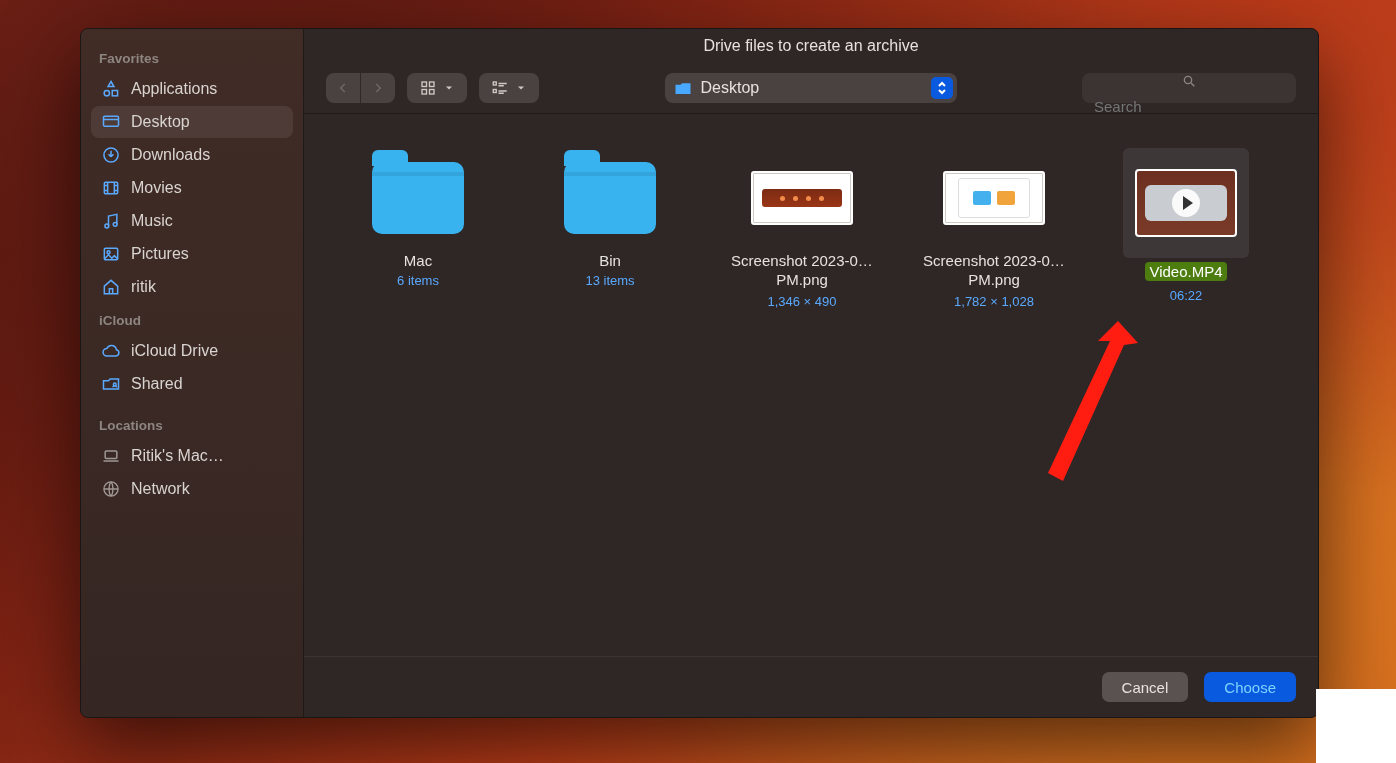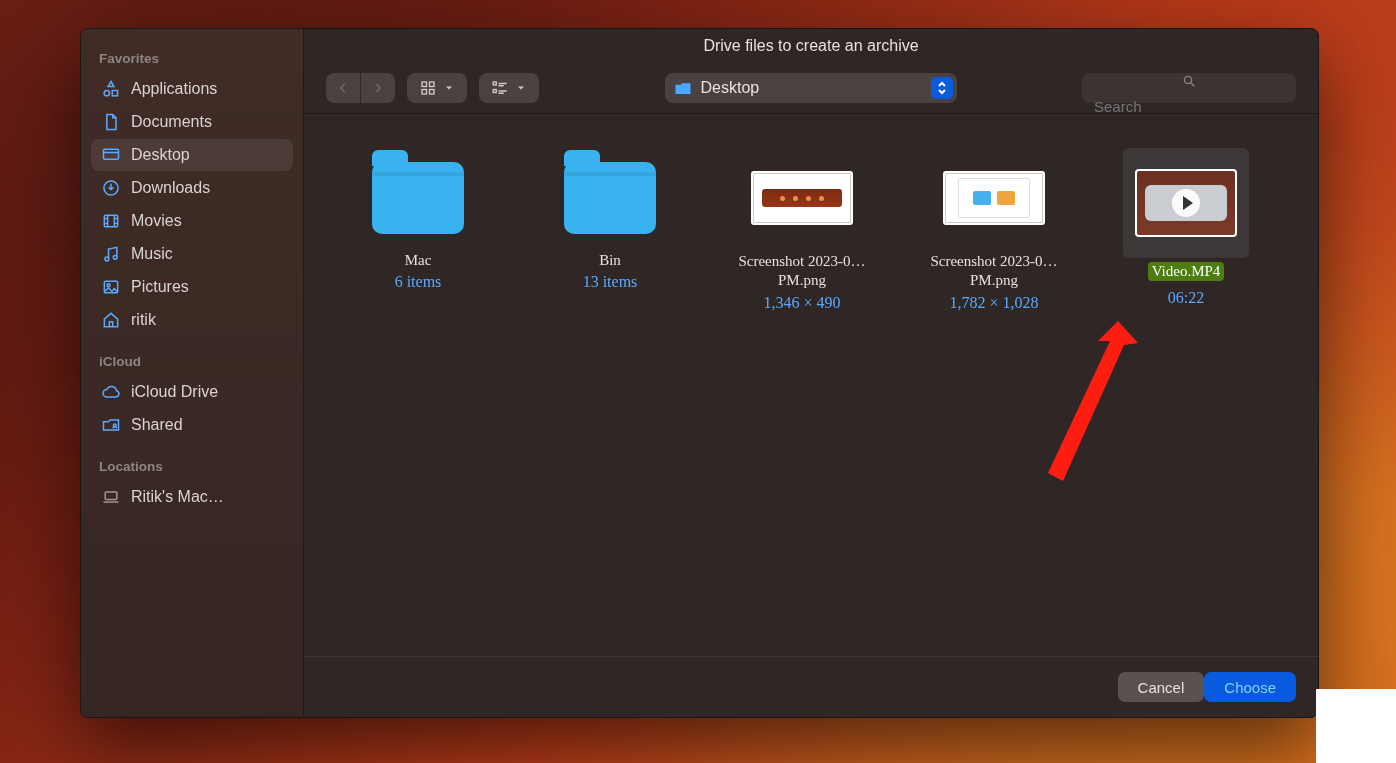--- a/index.html
+++ b/index.html
@@ -85,29 +85,29 @@
   }
   .select-folder .folder-ico{color:#49a8ff;}
   .spacer{flex:1;}
   .search{
     display:flex;align-items:center;gap:8px;background:#3b3432;border-radius:8px;height:30px;
     padding:0 12px;width:190px;margin-left:auto;color:var(--text-dim);flex-direction:column;
   }
   .search svg{width:16px;height:16px;}
   .search input{background:transparent;border:0;outline:0;color:var(--text);font-size:15px;width:100%;}
   
-  .content{flex:1;overflow:auto;padding:34px 24px 10px 24px;font-family:Liberation Serif, serif;}
+  .content{flex:1;overflow:auto;padding:34px 24px 10px 24px;}
   .grid{display:flex;flex-wrap:wrap;gap:18px 12px;}
   .tile{width:180px;display:flex;flex-direction:column;align-items:center;text-align:center;gap:4px;}
   .thumb-wrap{width:120px;height:100px;display:flex;align-items:center;justify-content:center;border-radius:6px;}
   .thumb-wrap.sel{background:rgba(255,255,255,0.08);width:126px;height:110px;}
   .fname{font-size:15px;color:#e7e2de;max-width:170px;overflow:hidden;text-overflow:ellipsis;white-space:nowrap;}
   .fname.wrap{white-space:normal;line-height:1.25;}
   .fname-sel{background:#4d7c0f;color:#fff;border-radius:4px;padding:1px 4px;display:inline-block;}
-  .meta{font-size:16px;color:var(--accent-text);}
+  .meta{font-size:13px;color:var(--accent-text);}
   
   .folder-glyph{width:92px;height:72px;background:#39b3ef;border-radius:10px;position:relative;}
   .folder-glyph:before{content:"";position:absolute;left:0;top:-12px;width:36px;height:16px;background:#39b3ef;border-radius:6px 6px 0 0;}
   .folder-glyph:after{content:"";position:absolute;left:0;right:0;top:10px;height:4px;background:rgba(0,0,0,0.08);}
   
   .shot{width:98px;height:50px;background:#fff;border:2px solid #fff;box-shadow:0 0 0 1px #cfc9c4 inset;border-radius:3px;overflow:hidden;display:flex;align-items:center;justify-content:center;}
   .shot.orange{display:flex;align-items:center;justify-content:center;}
   .shot.orange .inner{width:80px;height:18px;background:linear-gradient(#7b2b13,#9a3516);border-radius:3px;display:flex;align-items:center;justify-content:center;gap:8px;}
   .shot.orange .dot{width:5px;height:5px;border-radius:50%;background:#f38b4a;}
   .shot.light .block{width:70px;height:38px;border:1px solid #ddd;border-radius:3px;display:flex;align-items:center;justify-content:center;gap:6px;}
@@ -117,21 +117,21 @@
   
   .video{width:98px;height:64px;background:linear-gradient(#6d3020,#7a3a28);border-radius:4px;border:2px solid #fff;display:flex;align-items:center;justify-content:center;position:relative;}
   .video:before{content:"";position:absolute;left:8px;right:8px;top:14px;bottom:14px;background:#c9cdd2;border-radius:6px;}
   .play{position:relative;width:28px;height:28px;border-radius:50%;background:rgba(255,255,255,0.9);display:flex;align-items:center;justify-content:center;}
   .play:before{content:"";border-left:10px solid #333;border-top:7px solid transparent;border-bottom:7px solid transparent;margin-left:3px;}
   
   .arrow{position:absolute;left:927px;top:292px;width:150px;height:160px;pointer-events:none;}
   .arrow svg{width:100%;height:100%;}
   
   .footer-sep{height:1px;background:#3c3432;}
-  .footer{height:60px;display:flex;align-items:center;justify-content:flex-end;padding:0 22px;}
+  .footer{height:60px;display:flex;align-items:center;justify-content:flex-end;gap:16px;padding:0 22px;}
   .btn{height:30px;padding:0 20px;border-radius:7px;display:flex;align-items:center;font-size:15px;cursor:default;}
   .btn.secondary{background:#5a5250;color:#e7e2de;}
   .btn.primary{background:#0a5ae0;color:#7dd3fc;}
   
   .wm{position:absolute;right:0;bottom:0;width:80px;height:74px;background:#fff;}
   svg{display:block;}
 </style>
 </head>
 <body>
 
@@ -145,29 +145,20 @@
       <span class="sb-ico">
         <svg viewBox="0 0 24 24" fill="none" stroke="currentColor" stroke-width="1.8">
             <path d="M12 3l3.5 6H8.5L12 3z"></path>
             <circle cx="7" cy="17" r="3.2"></circle>
             <rect x="13.5" y="13.8" width="6.4" height="6.4"></rect>
           </svg>
       </span>
       <span>Applications</span>
     </div>
 
-    <div class="sb-item">
-      <span class="sb-ico">
-        <svg viewBox="0 0 24 24" fill="none" stroke="currentColor" stroke-width="1.8">
-            <path d="M7 3h7l4 4v14H7z"></path>
-            <path d="M14 3v4h4"></path>
-          </svg>
-      </span>
-      <span>Documents</span>
-    </div>
 
     <div class="sb-item sel">
       <span class="sb-ico">
         <svg viewBox="0 0 24 24" fill="none" stroke="currentColor" stroke-width="1.8">
             <rect x="3" y="5" width="18" height="12" rx="1.5"></rect>
             <path d="M3 9h18"></path>
           </svg>
       </span>
       <span>Desktop</span>
     </div>
@@ -217,21 +208,21 @@
     <div class="sb-item">
       <span class="sb-ico">
         <svg viewBox="0 0 24 24" fill="none" stroke="currentColor" stroke-width="1.8">
             <path d="M4 11l8-7 8 7v9H4z"></path>
             <path d="M10 20v-6h4v6"></path>
           </svg>
       </span>
       <span>ritik</span>
     </div>
 
-    <div class="sb-header" style="margin-top:10px">iCloud</div>
+    <div class="sb-header" style="margin-top:2px">iCloud</div>
     <div class="sb-item">
       <span class="sb-ico">
         <svg viewBox="0 0 24 24" fill="none" stroke="currentColor" stroke-width="1.8">
             <path d="M7 18a4.5 4.5 0 010-9 6 6 0 0111.5 1.5A3.8 3.8 0 0118 18H7z"></path>
           </svg>
       </span>
       <span>iCloud Drive</span>
     </div>
     <div class="sb-item">
       <span class="sb-ico">
@@ -246,20 +237,29 @@
 
     <div class="sb-header" style="margin-top:10px">Locations</div>
     <div class="sb-item">
       <span class="sb-ico gray">
         <svg viewBox="0 0 24 24" fill="none" stroke="currentColor" stroke-width="1.8">
             <rect x="5" y="6" width="14" height="9" rx="1.2"></rect>
             <path d="M3 18h18"></path>
           </svg>
       </span>
       <span>Ritik's Mac…</span>
+    </div>
+    <div class="sb-item">
+      <span class="sb-ico gray">
+        <svg viewBox="0 0 24 24" fill="none" stroke="currentColor" stroke-width="1.6">
+            <circle cx="12" cy="12" r="8.5"></circle>
+            <path d="M3.5 12h17M12 3.5c3 3 3 14 0 17M12 3.5c-3 3-3 14 0 17"></path>
+          </svg>
+      </span>
+      <span>Network</span>
     </div>
   </aside>
 
   <div class="main">
     <div class="title">Drive files to create an archive</div>
 
     <div class="toolbar">
       <div class="tbtn-group">
         <div class="tbtn disabled">
           <svg width="14" height="14" viewBox="0 0 24 24" fill="none" stroke="currentColor" stroke-width="2.4">

